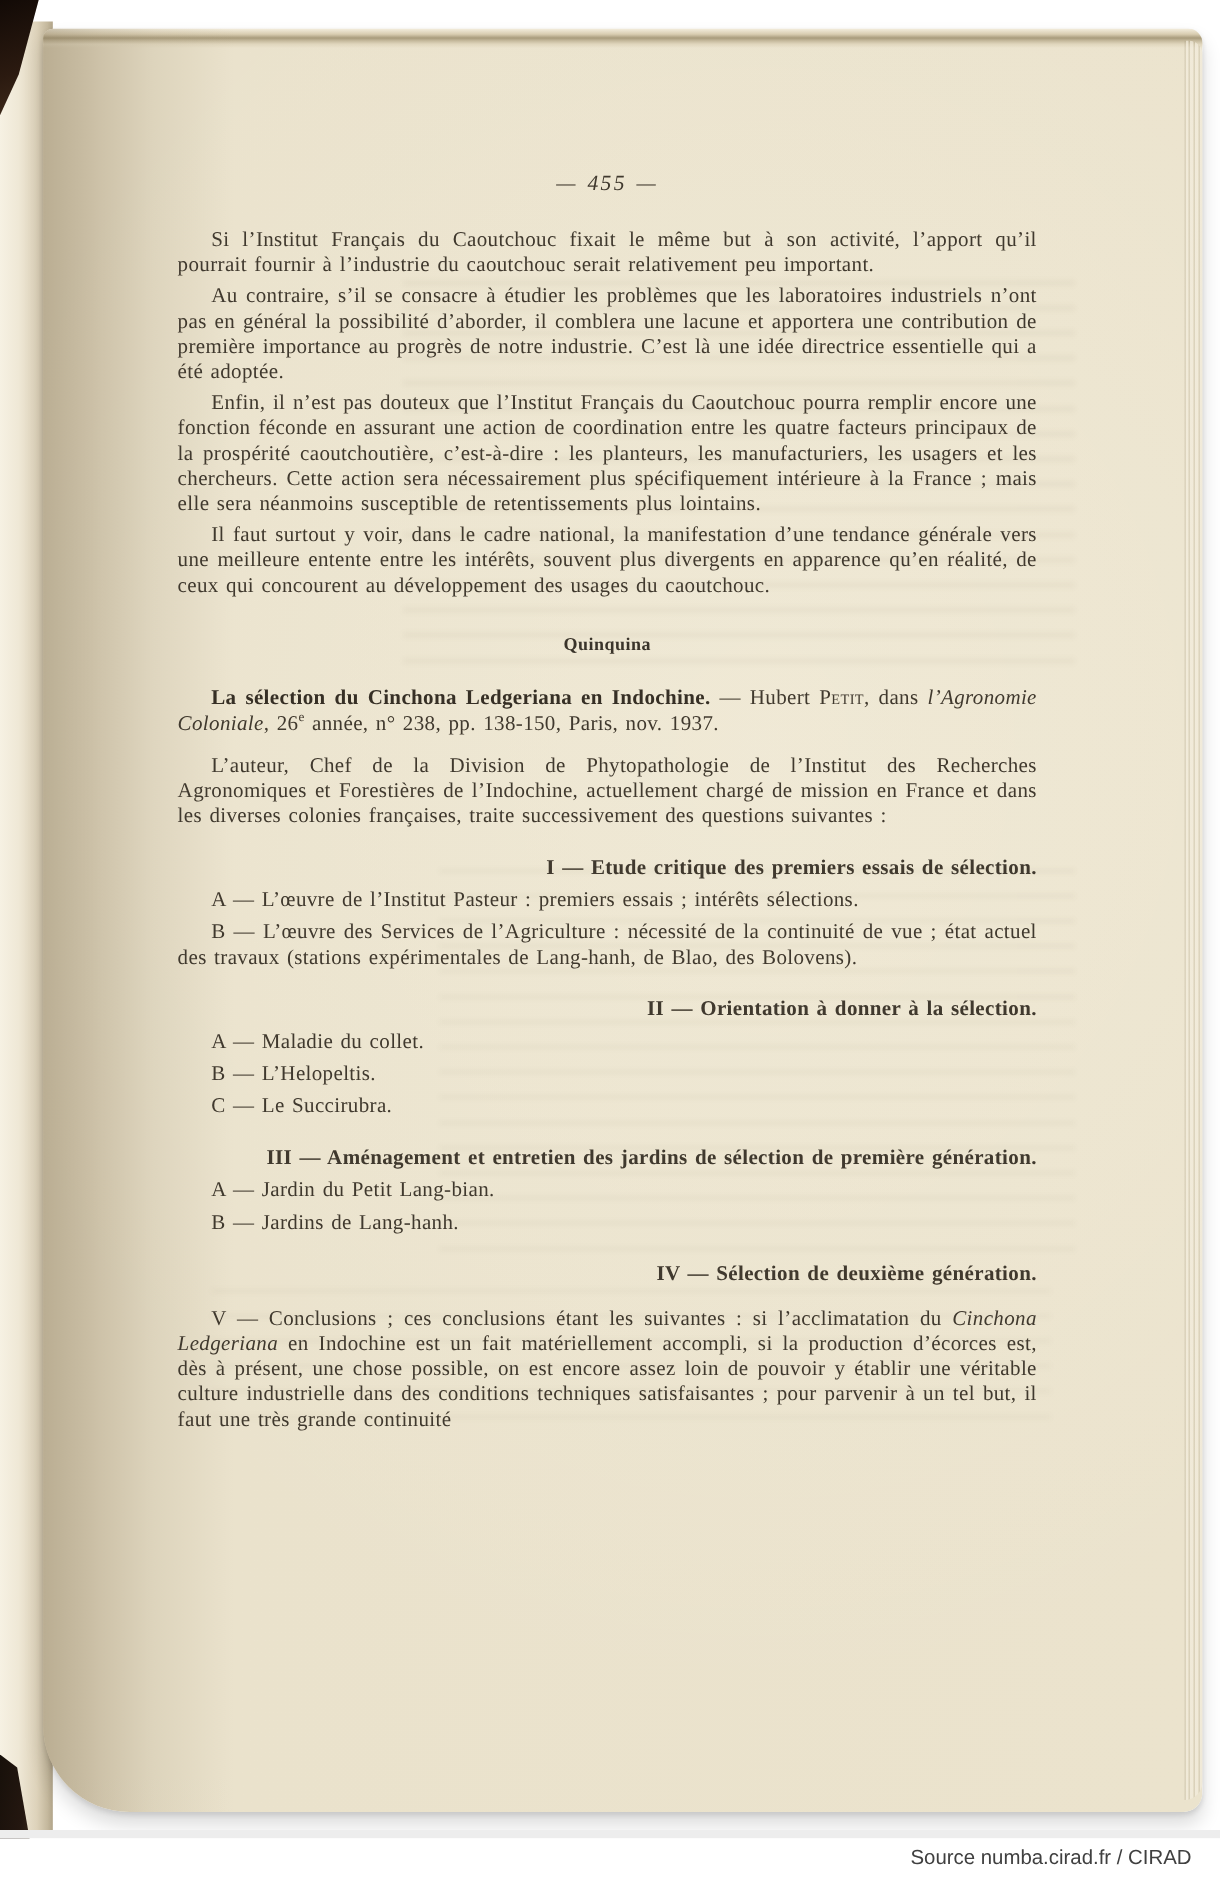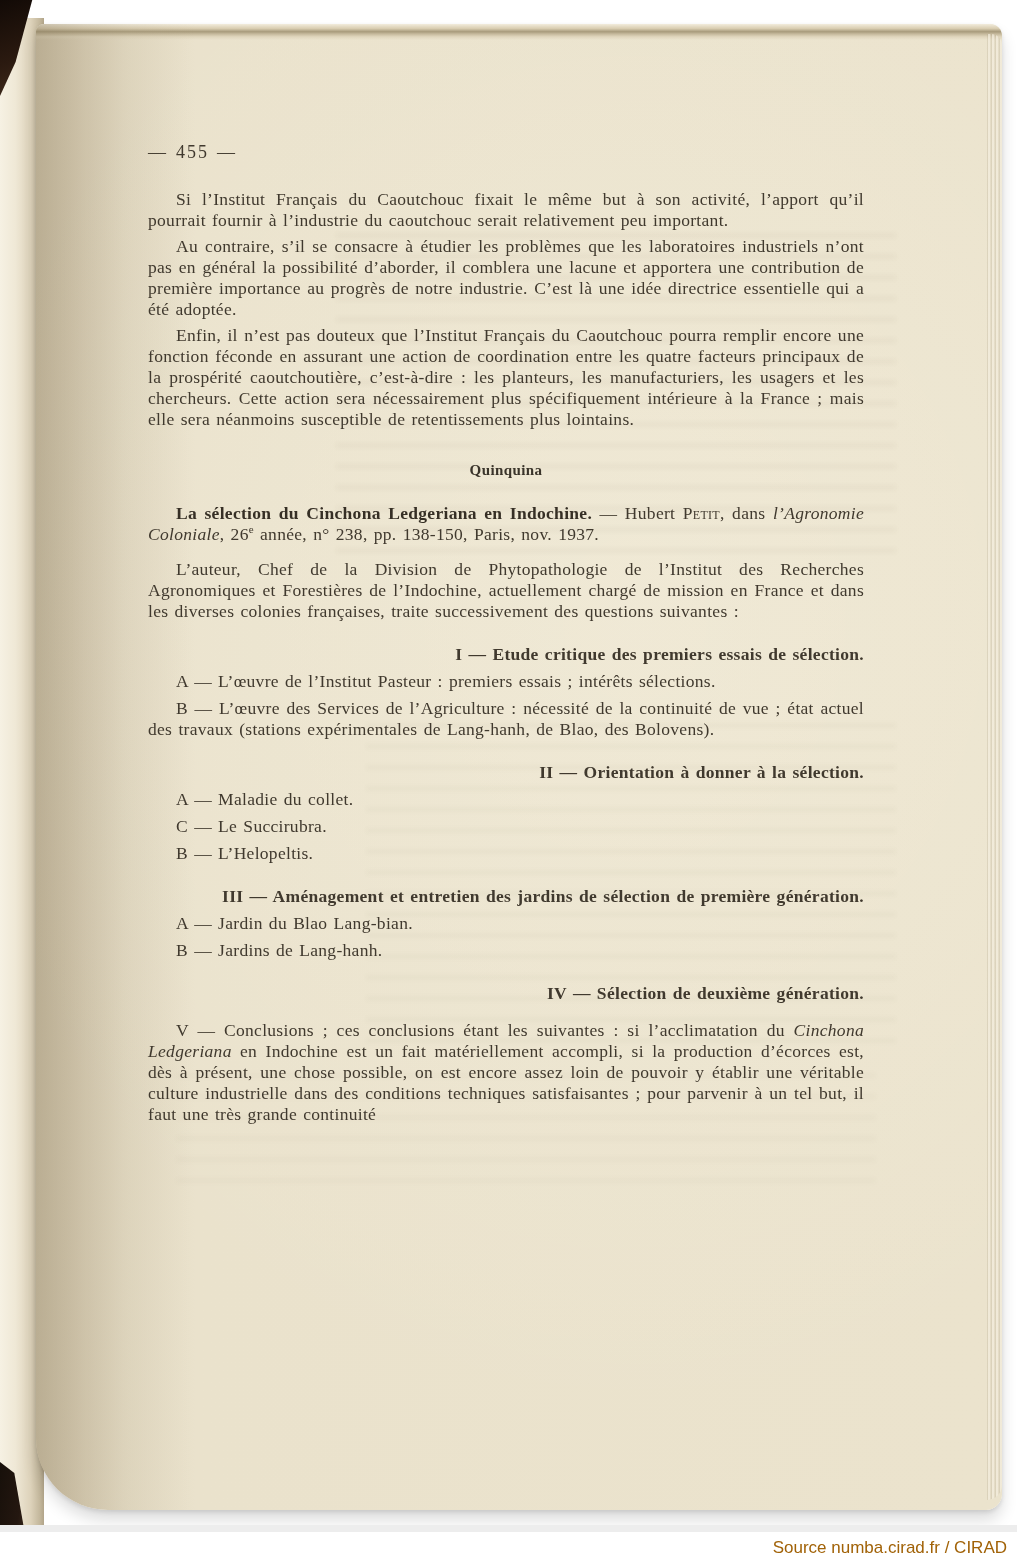--- a/index.html
+++ b/index.html
@@ -43,40 +43,40 @@
     background:repeating-linear-gradient(180deg, transparent 0 9px,
       rgba(120,106,80,0.10) 9px 14px, transparent 14px 21px); }
   .b1 { left:300px; top:200px; width:560px; height:330px; }
   .b2 { left:330px; top:690px; width:530px; height:330px; opacity:.42; }
   .b3 { left:140px; top:1040px; width:700px; height:130px; opacity:.35; }
 
   
   .content { position:absolute; left:112px; top:118px; width:716px; z-index:3;
     color:#40392e; font-size:17.5px; line-height:21px;
     letter-spacing:0.3px; word-spacing:1.5px; }
-  .pagenum { letter-spacing:2px; margin-bottom:26px; font-size:18px; }
+  .pagenum { text-align:center; letter-spacing:2px; margin-bottom:26px; font-size:18px;font-style:italic; }
   .para { text-align:justify; text-indent:28px; margin-top:5px; }
   .para.first { margin-top:0; }
   .heading { text-align:center; font-weight:bold; font-size:15px; color:#3a342a;
     margin:30px 0 22px; letter-spacing:0.4px; }
   .ref { margin-top:22px; }
   .ref b { color:#362f25; }
   .sc { font-variant:small-caps; }
   sup { font-size:11px; line-height:0; }
   .intro5 { margin-top:14px; }
   .outline .o1 { margin:22px 0 0 14px; text-align:right;font-weight:bold; }
   .outline .o2 { margin:6px 0 0 0; text-indent:28px; text-align:justify; }
   .concl { margin-top:16px; }
 
   
   .photo-edge { position:absolute; left:0; right:0; bottom:34px; height:7px; background:#ededed; }
   .footer { position:absolute; left:0; right:0; bottom:0; height:34px; background:#ffffff;
     text-align:right; }
-  .src { display:inline-block; margin-right:10px; line-height:32px;
-    font-family:"Liberation Sans","DejaVu Sans",sans-serif; font-size:17px; color:#a16207; }
+  .src { display:inline-block; margin-right:24px; line-height:32px;
+    font-family:"Liberation Sans","DejaVu Sans",sans-serif; font-size:17px; color:#404040; }
 </style>
 </head>
 <body>
 
 <div class="scene">
 
   <div class="stack-left"></div>
   <div class="spine-tl"></div>
   <div class="spine-bl"></div>
 
@@ -87,37 +87,38 @@
     <div class="bleed b1"></div>
     <div class="bleed b2"></div>
     <div class="bleed b3"></div>
 
     <div class="content">
       <div class="pagenum">— 455 —</div>
 
       <p class="para first">Si l’Institut Français du Caoutchouc fixait le même but à son activité, l’apport qu’il pourrait fournir à l’industrie du caoutchouc serait relativement peu important.</p>
       <p class="para">Au contraire, s’il se consacre à étudier les problèmes que les laboratoires industriels n’ont pas en général la possibilité d’aborder, il comblera une lacune et apportera une contribution de première importance au progrès de notre industrie. C’est là une idée directrice essentielle qui a été adoptée.</p>
       <p class="para">Enfin, il n’est pas douteux que l’Institut Français du Caoutchouc pourra remplir encore une fonction féconde en assurant une action de coordination entre les quatre facteurs principaux de la prospérité caoutchoutière, c’est-à-dire : les planteurs, les manufacturiers, les usagers et les chercheurs. Cette action sera nécessairement plus spécifiquement intérieure à la France ; mais elle sera néanmoins susceptible de retentissements plus lointains.</p>
+      <p class="para">Il faut surtout y voir, dans le cadre national, la manifestation d’une tendance générale vers une meilleure entente entre les intérêts, souvent plus divergents en apparence qu’en réalité, de ceux qui concourent au développement des usages du caoutchouc.</p>
 
       <h2 class="heading">Quinquina</h2>
 
       <p class="para ref"><b>La sélection du Cinchona Ledgeriana en Indochine.</b><span> — Hubert </span><span class="sc">Petit</span><span>, dans </span><i>l’Agronomie Coloniale</i><span>, 26</span><sup>e</sup><span> année, n° 238, pp. 138-150, Paris, nov. 1937.</span></p>
 
       <p class="para intro5">L’auteur, Chef de la Division de Phytopathologie de l’Institut des Recherches Agronomiques et Forestières de l’Indochine, actuellement chargé de mission en France et dans les diverses colonies françaises, traite successivement des questions suivantes :</p>
 
       <div class="outline">
         <p class="o1">I — Etude critique des premiers essais de sélection.</p>
         <p class="o2">A — L’œuvre de l’Institut Pasteur : premiers essais ; intérêts sélections.</p>
         <p class="o2">B — L’œuvre des Services de l’Agriculture : nécessité de la continuité de vue ; état actuel des travaux (stations expérimentales de Lang-hanh, de Blao, des Bolovens).</p>
         <p class="o1">II — Orientation à donner à la sélection.</p>
         <p class="o2">A — Maladie du collet.</p>
+        <p class="o2">B — L’Helopeltis.</p>
         <p class="o2">C — Le Succirubra.</p>
-        <p class="o2">B — L’Helopeltis.</p>
         <p class="o1">III — Aménagement et entretien des jardins de sélection de première génération.</p>
-        <p class="o2">A — Jardin du Blao Lang-bian.</p>
+        <p class="o2">A — Jardin du Petit Lang-bian.</p>
         <p class="o2">B — Jardins de Lang-hanh.</p>
         <p class="o1">IV — Sélection de deuxième génération.</p>
       </div>
 
       <p class="para concl"><span>V — Conclusions ; ces conclusions étant les suivantes : si l’acclimatation du </span><i>Cinchona Ledgeriana</i><span> en Indochine est un fait matériellement accompli, si la production d’écorces est, dès à présent, une chose possible, on est encore assez loin de pouvoir y établir une véritable culture industrielle dans des conditions techniques satisfaisantes ; pour parvenir à un tel but, il faut une très grande continuité</span></p>
     </div>
   </div>
 
   <div class="photo-edge"></div>
   <div class="footer">

